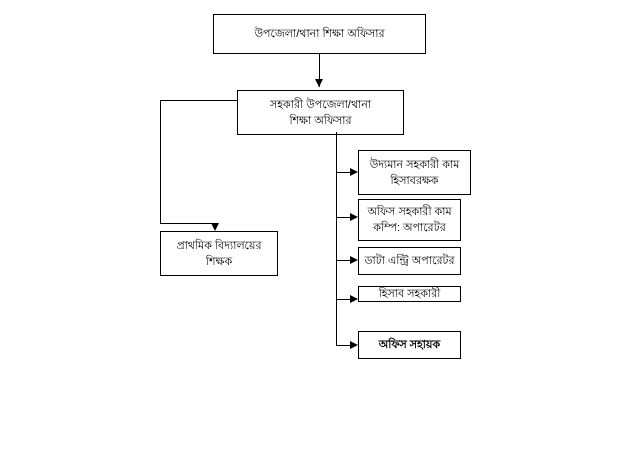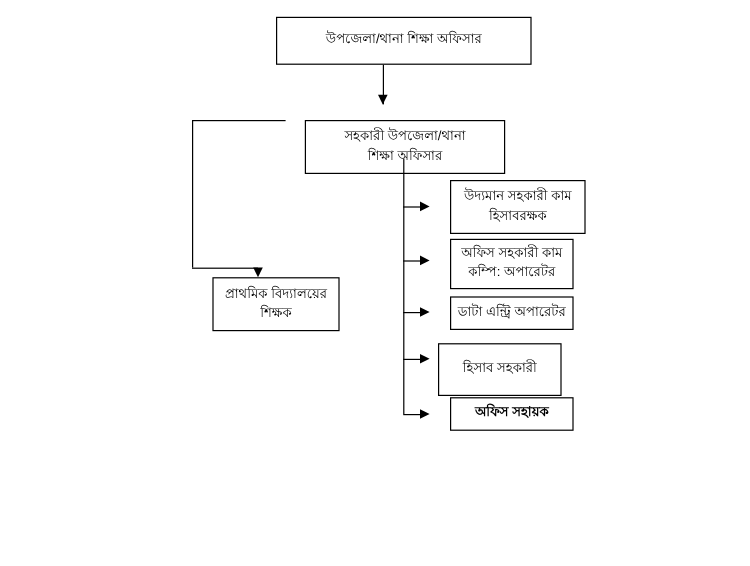--- a/index.html
+++ b/index.html
@@ -22,21 +22,20 @@
     background: #ffffff;
     display: flex;
     align-items: center;
     justify-content: center;
     text-align: center;
     font-size: 11px;
     line-height: 1.45;
     color: #000000;
     padding: 2px 4px;
     white-space: pre-line;
-    margin-left: 17px;
   }
   .line {
     position: absolute;
     background: #000000;
   }
   .vline { width: 1px; }
   .hline { height: 1px; }
   .arrow {
     position: absolute;
     width: 0;
@@ -59,31 +58,31 @@
 
 <div id="canvas">
 
   <div class="node" style="left:213px; top:14px; width:213px; height:40px;">
     <span>উপজেলা/থানা  শিক্ষা অফিসার</span>
   </div>
 
   <div class="line vline" style="left:319px; top:54px; height:33px;"></div>
   <div class="arrow-down" style="left:315px; top:79px;"></div>
 
-  <div class="node" style="left:237px; top:100px; width:167px; height:45px;">
+  <div class="node" style="left:237px; top:90px; width:167px; height:45px;">
     <span>সহকারী উপজেলা/থানা
 শিক্ষা অফিসার</span>
   </div>
 
   <div class="line hline" style="left:160px; top:100px; width:78px;"></div>
   <div class="line vline" style="left:160px; top:100px; height:123px;"></div>
   <div class="line hline" style="left:160px; top:223px; width:55px;"></div>
   <div class="arrow-down" style="left:211px; top:223px;"></div>
 
-  <div class="node" style="left:160px; top:231px; width:106px; height:45px;">
+  <div class="node" style="left:160px; top:231px; width:118px; height:45px;">
     <span>প্রাথমিক বিদ্যালয়ের
 শিক্ষক</span>
   </div>
 
   <div class="line vline" style="left:336px; top:132px; height:213px;"></div>
 
   <div class="line hline" style="left:336px; top:172px; width:18px;"></div>
   <div class="arrow" style="left:350px; top:168px;"></div>
 
   <div class="line hline" style="left:336px; top:217px; width:18px;"></div>
@@ -105,21 +104,21 @@
 
   <div class="node" style="left:358px; top:199px; width:103px; height:42px;">
     <span>অফিস সহকারী কাম
 কম্পি: অপারেটর</span>
   </div>
 
   <div class="node" style="left:358px; top:247px; width:103px; height:28px;">
     <span>ডাটা এন্ট্রি অপারেটর</span>
   </div>
 
-  <div class="node" style="left:348px; top:286px; width:103px; height:44px;">
+  <div class="node" style="left:358px; top:286px; width:103px; height:16px;">
     <span>হিসাব সহকারী</span>
   </div>
 
   <div class="node" style="left:358px; top:331px; width:103px; height:28px;font-weight:bold;">
     <span>অফিস সহায়ক</span>
   </div>
 
 </div>
 
 </body></html>

